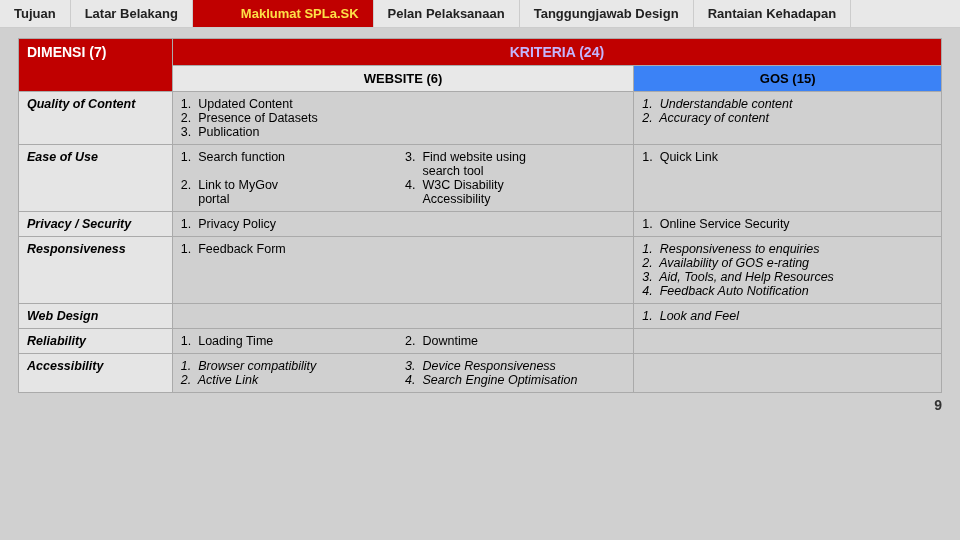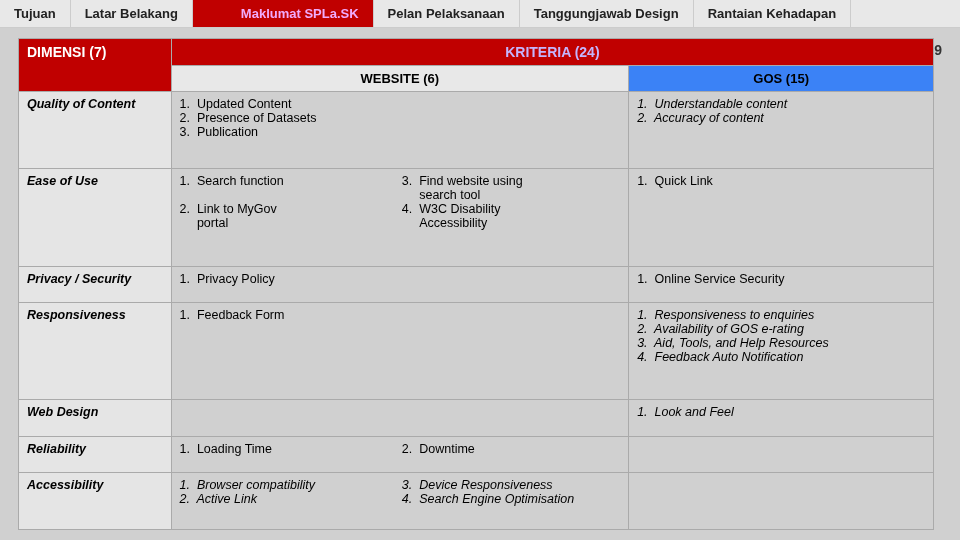--- a/index.html
+++ b/index.html
@@ -27,30 +27,30 @@
       font-weight: bold;
       height: 100%;
       display: flex;
       align-items: center;
       cursor: pointer;
       border-right: 1px solid #ccc;
       color: #222;
     }
     .nav-item.active {
       background: #c00000;
-      color: #f0abfc;
+      color: #fde047;
       padding-left: 48px;
     }
 
     
     .main-content {
       flex: 1;
       padding: 10px 18px 10px 18px;
       display: flex;
-      flex-direction: row;
+      flex-direction: column;
     }
 
     
     .criteria-table {
       border-collapse: collapse;
       width: 100%;
       font-size: 12.5px;
     }
 
     

